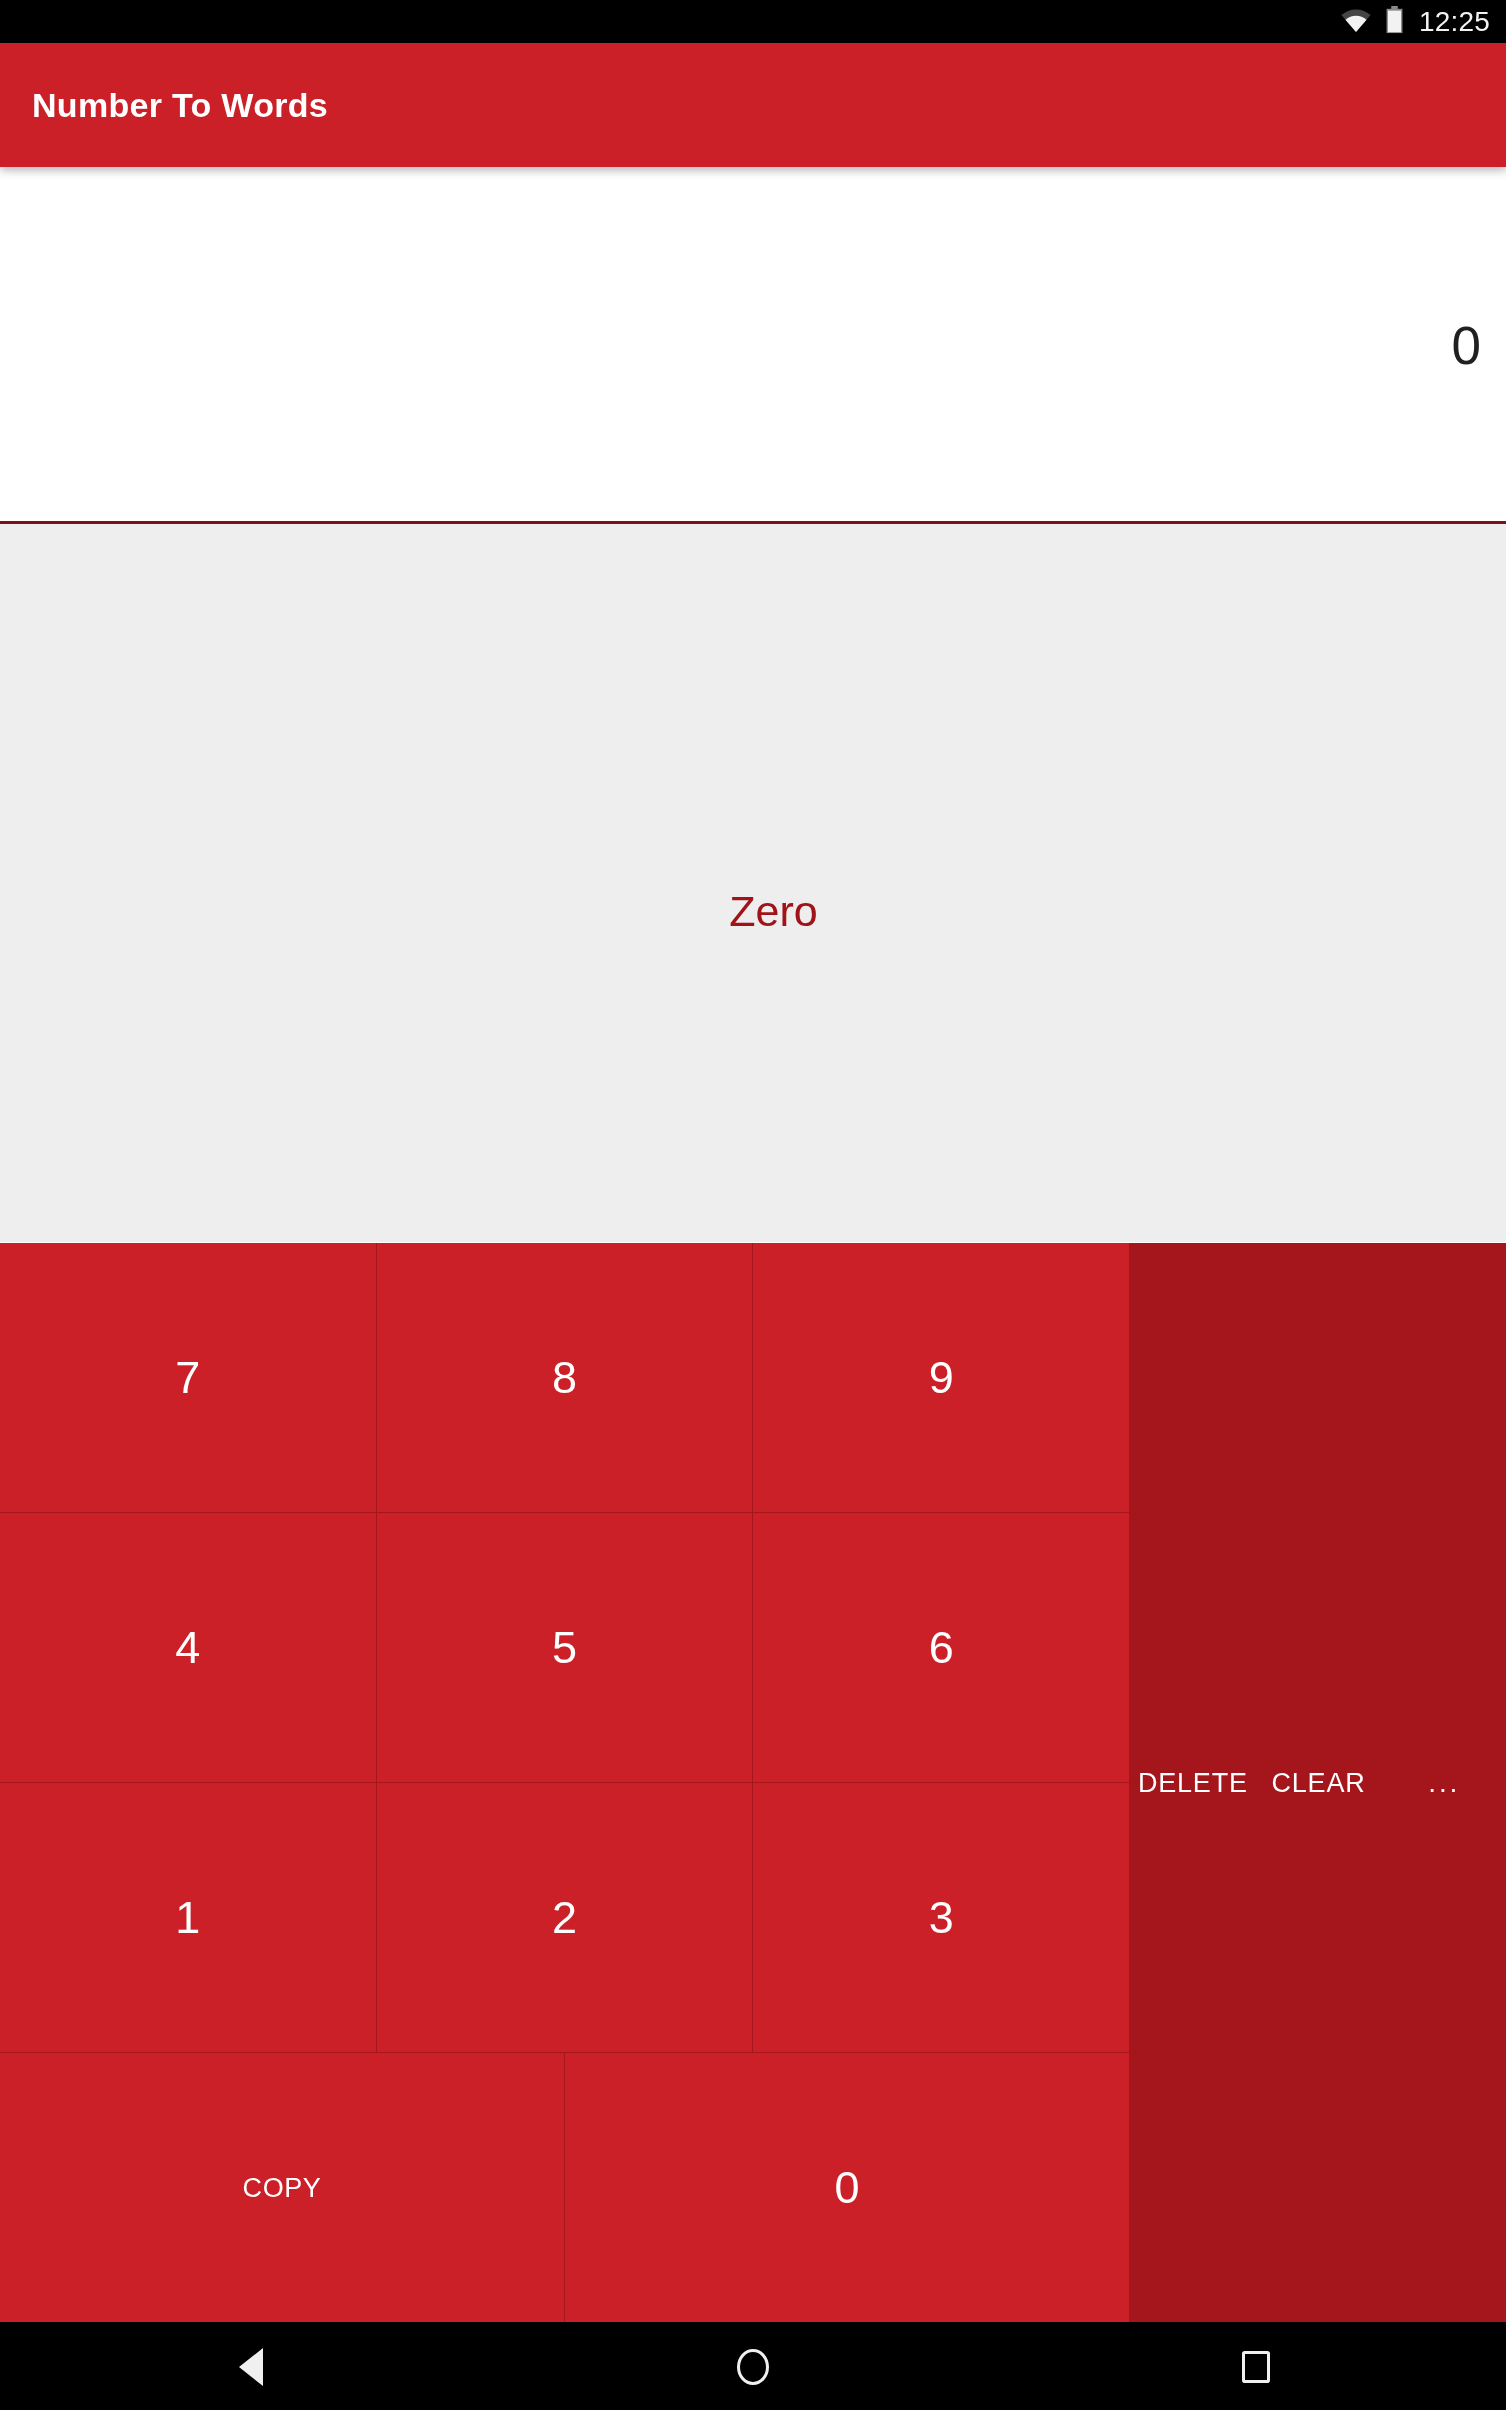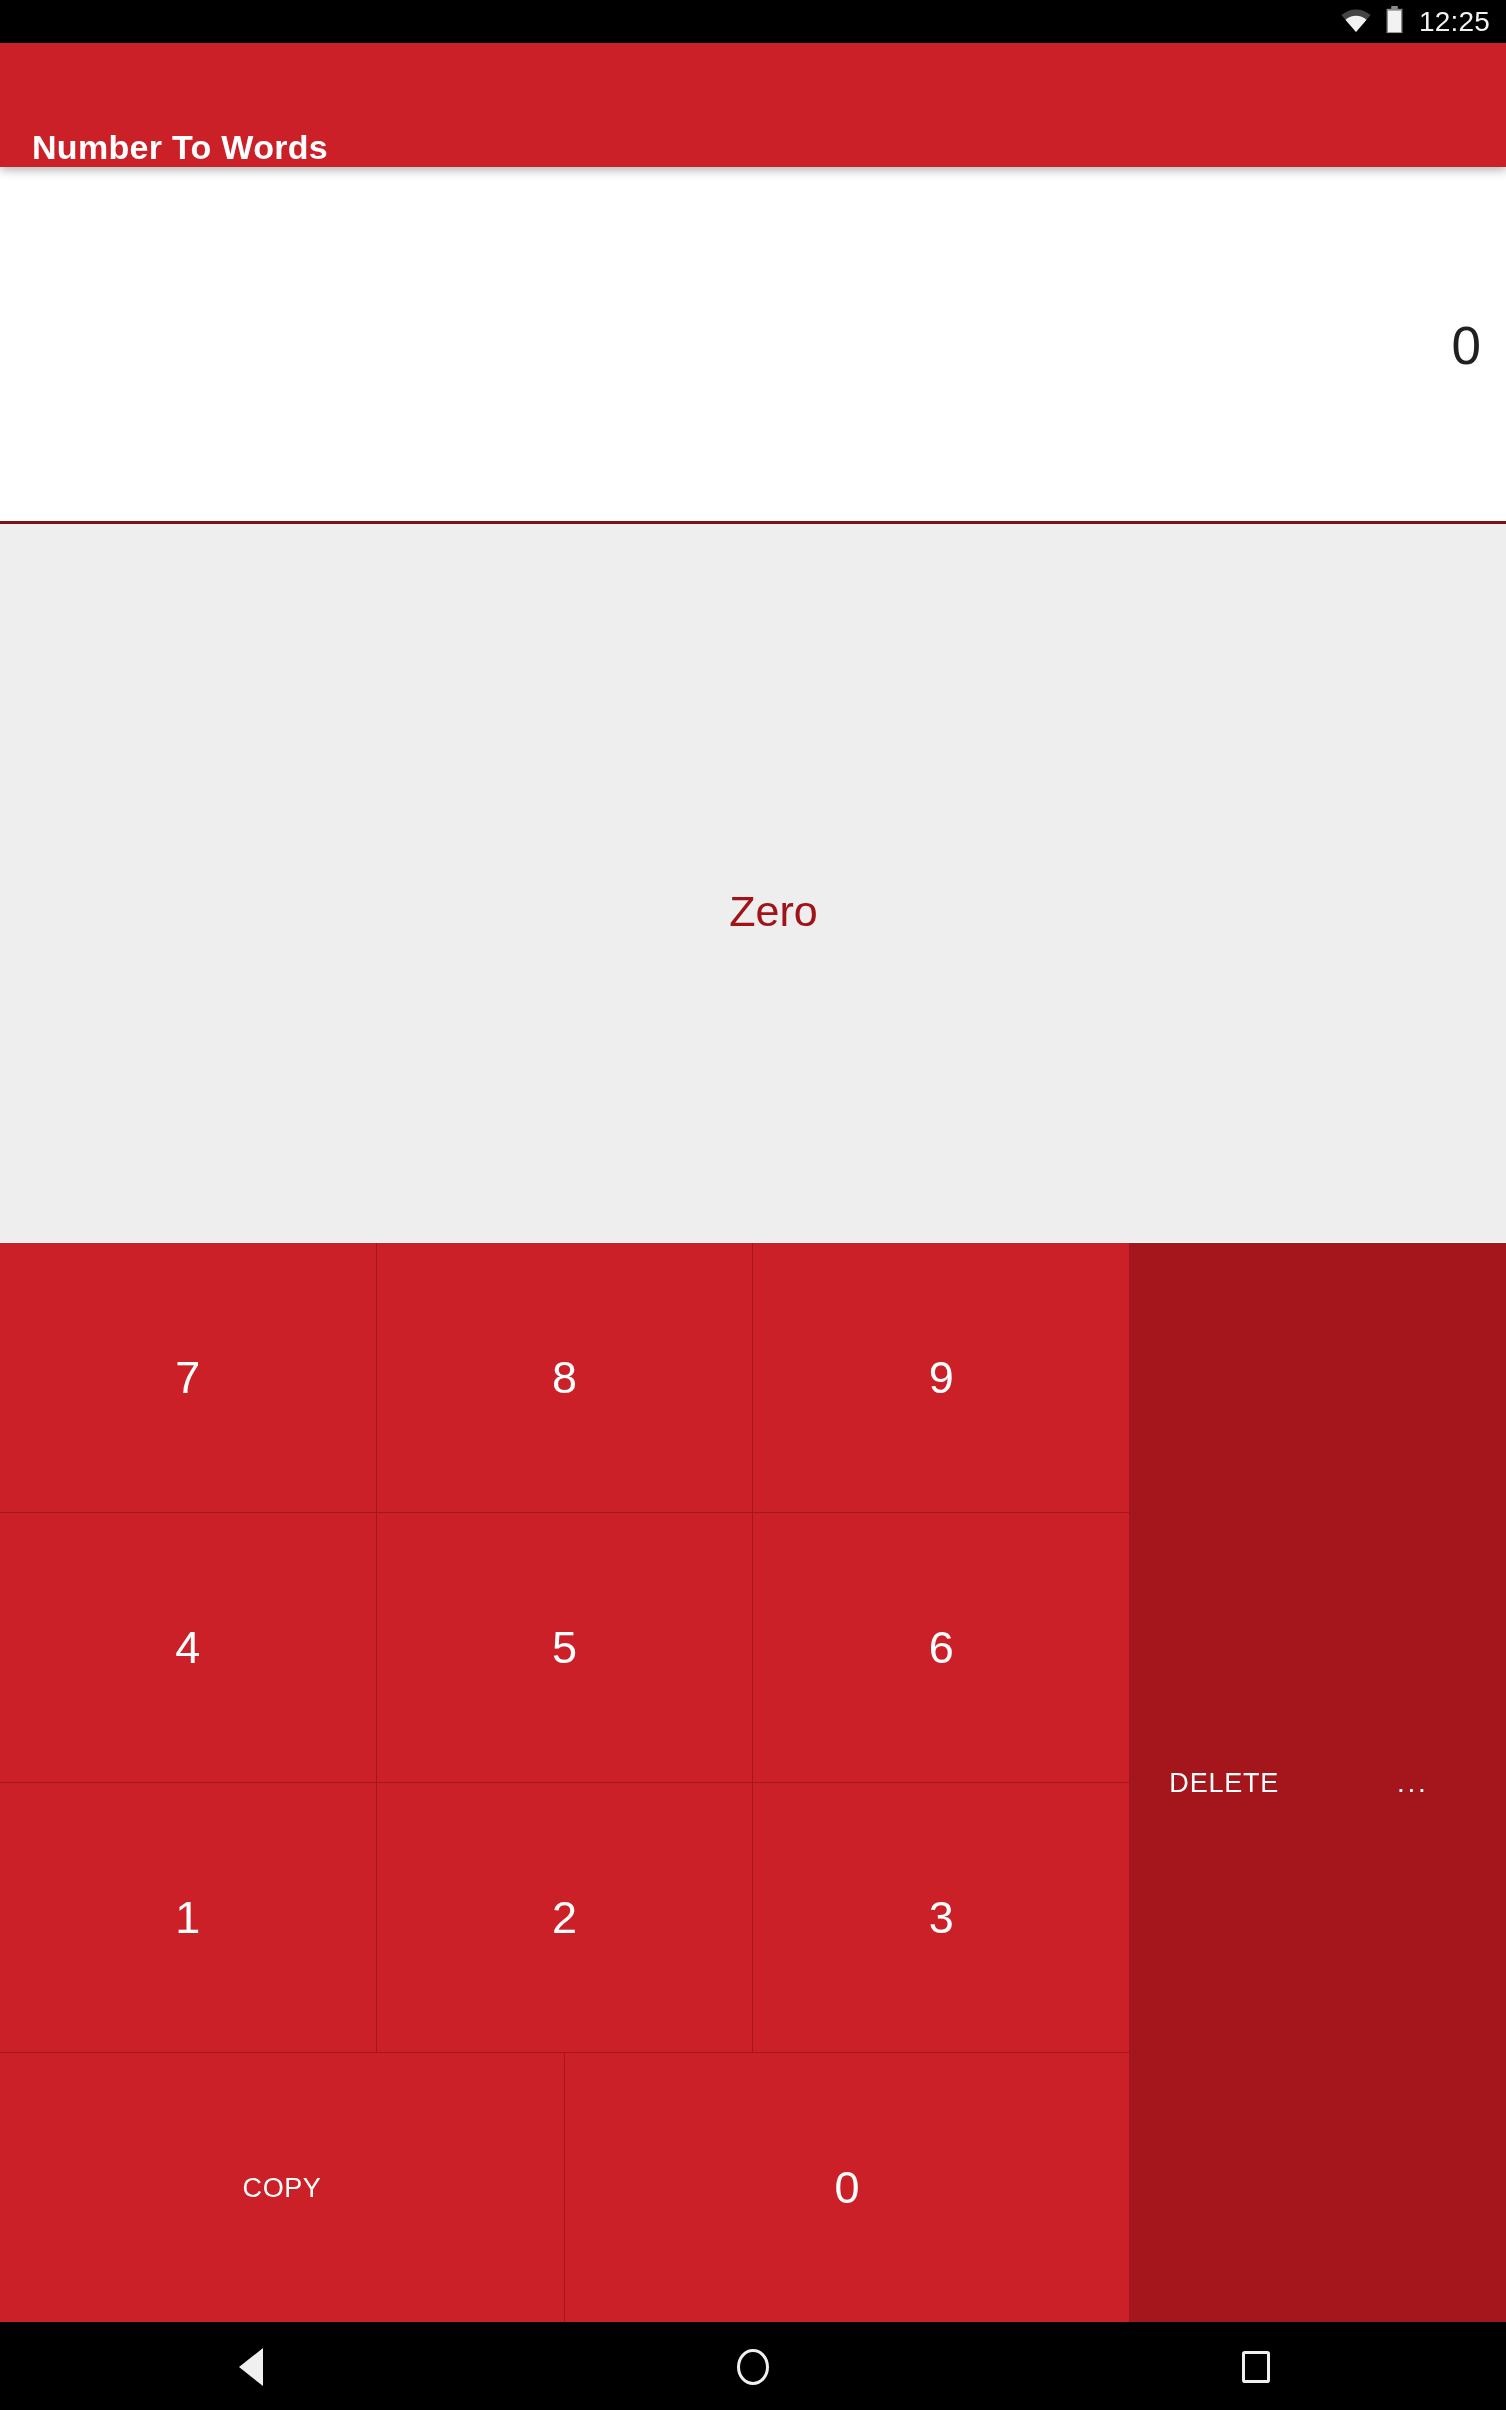--- a/index.html
+++ b/index.html
@@ -23,21 +23,21 @@
   #status-clock {
     color:#f2f2f2; font-size:28px; line-height:28px;
     margin-left:15px; letter-spacing:0.2px;
     font-family:"Liberation Sans", sans-serif;
   }
 
   
   #app-bar {
     position:absolute; left:0; top:43px; width:1507px; height:124px;
     background:#CB2027;
-    display:flex; align-items:flex-end;
+    display:flex; align-items:center;
     box-shadow:0 3.8px 9.4px rgba(0,0,0,0.30);
     z-index:5;
   }
   #app-title {
     color:#fff; font-size:34px; font-weight:bold;
     margin-left:32px; letter-spacing:0.3px;
   }
 
   
   #input-area {
@@ -197,20 +197,23 @@
             <span>0</span>
           </div>
       </div>
 
     </div>
 
     <div id="keypad-right">
       <div class="side-key">
           <span>DELETE</span>
         </div>
+      <div class="side-key">
+          <span>CLEAR</span>
+        </div>
       <div class="side-key more">
           <span>...</span>
         </div>
     </div>
   </div>
 
   <div id="nav-bar">
     <div class="nav-btn">
       <span class="nav-back"></span>
     </div>

